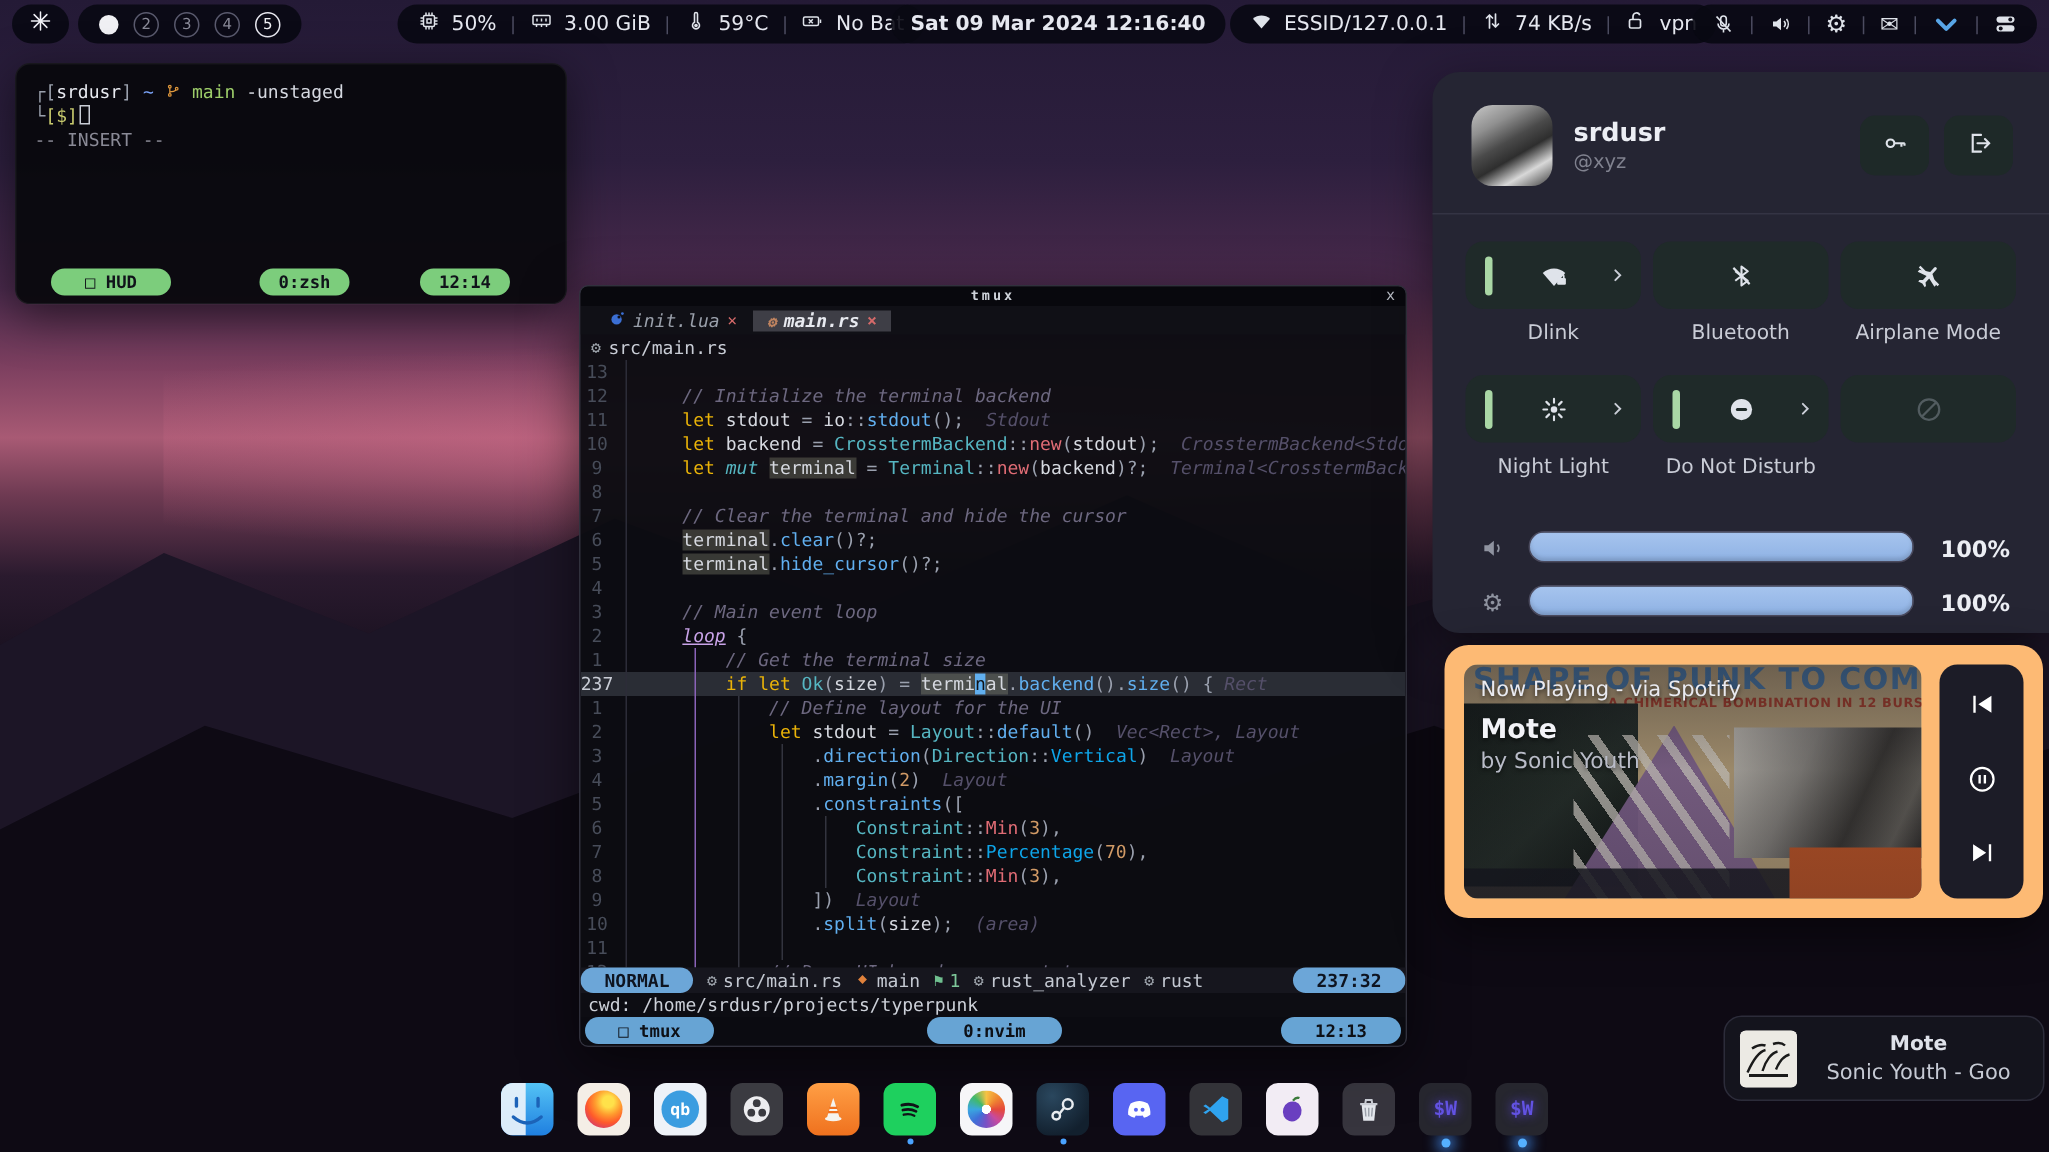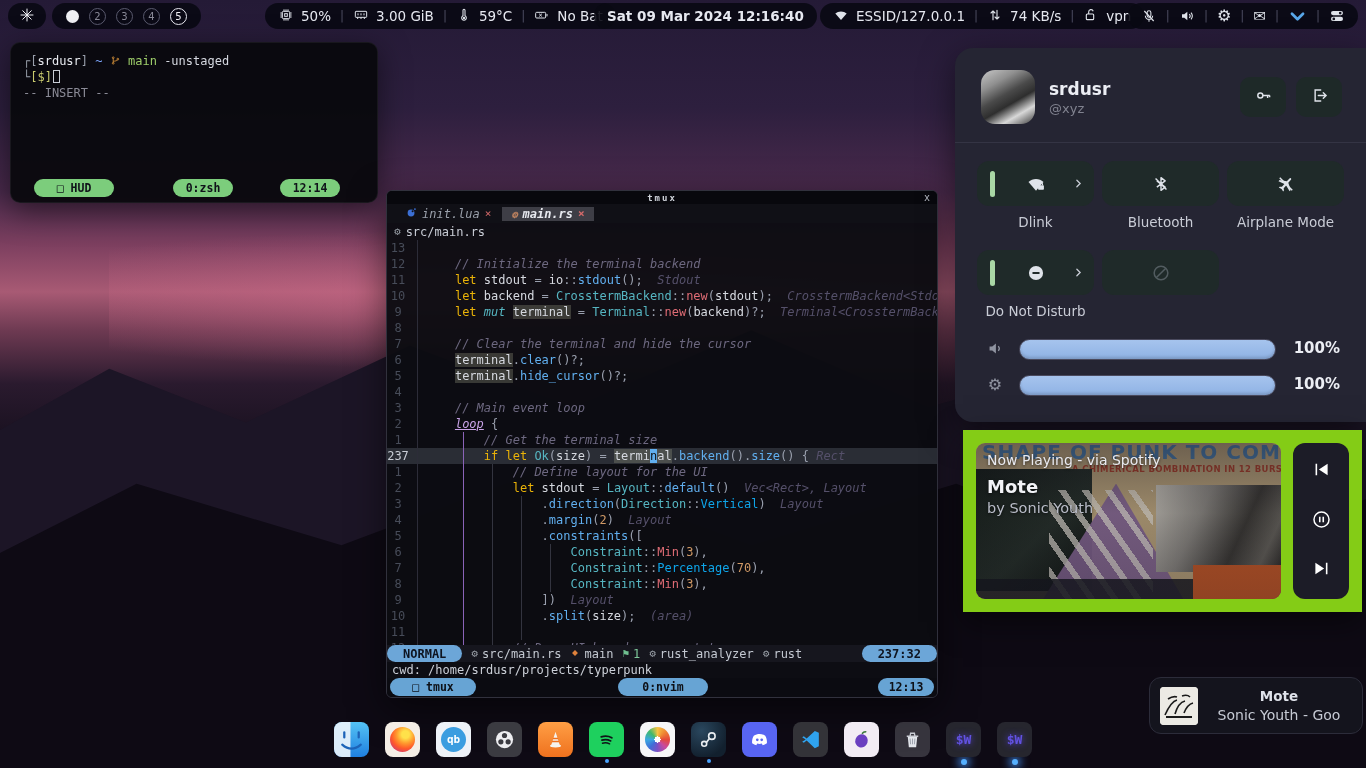--- a/index.html
+++ b/index.html
@@ -122,29 +122,29 @@
   .qs{display:grid;grid-template-columns:repeat(3,117px);gap:20px 8px;justify-content:center;padding:4px 0}
   .qsi{display:flex;flex-direction:column;align-items:center}
   .qsb{width:117px;height:45px;border-radius:12px;background:#1f2a29;display:flex;align-items:center;position:relative}
   .qsb .bar{position:absolute;left:13px;width:5px;height:26px;border-radius:3px;background:#a9d7a5}
   .qsb .ic{position:absolute;left:0;right:0;display:flex;justify-content:center}
   .qsb .ic svg{width:20px;height:20px}
   .qsb .chev{position:absolute;right:9px;display:flex}
   .qsb .chev svg{width:13px;height:13px}
   .qsl{margin-top:8px;font-size:13.5px;color:#c9ccd6;height:16px}
   .sliders{padding:16px 26px 0 30px}
-  .srow{display:flex;align-items:flex-start;gap:14px;height:36px}
+  .srow{display:flex;align-items:flex-end;gap:14px;height:36px}
   .srow .sic{width:20px;display:flex;justify-content:center;color:#8f93a0;font-size:16px}
   .srow .sic svg{width:19px;height:19px}
   .track{flex:1;height:21px;border-radius:11px;background:linear-gradient(180deg,#a6c4ee,#8fb2e4);
     border:1px solid #4a4a5e;box-shadow:inset 0 -2px 3px rgba(0,0,0,.15)}
   .sval{width:50px;text-align:right;font-size:15px;font-weight:bold;color:#eceef4}
 
   
-  #media{position:absolute;left:963px;top:430px;width:399px;height:182px;background:#84cc16;border-radius:0;
+  #media{position:absolute;left:963px;top:430px;width:399px;height:182px;background:#fdba74;border-radius:16px;
     padding:13px;display:flex;box-shadow:0 10px 30px rgba(0,0,0,.5)}
   .art{flex:1;border-radius:9px;position:relative;overflow:hidden;background:#c9b184}
   .art .ph-drums{position:absolute;left:0;top:26px;width:38%;height:78%;
     background:linear-gradient(135deg,#161f19,#27322a 55%,#0d120e)}
   .art .tri{position:absolute;left:22%;top:26%;width:46%;height:74%;background:#8f6f9e;
     clip-path:polygon(0 100%,52% 0,100% 100%);opacity:.95}
   .art .stripes{position:absolute;left:24%;top:30%;width:34%;height:70%;
     background:repeating-linear-gradient(55deg,transparent 0 13px,rgba(243,238,226,.75) 13px 19px)}
   .art .ph-horse{position:absolute;right:0;top:27%;width:41%;height:56%;
     background:linear-gradient(115deg,#d8d4c8,#95928a 35%,#3e3c36 65%,#6b685f 85%,#2c2a26)}
@@ -442,21 +442,21 @@
     <span class="spill right">237:32</span>
   </div>
   <div class="e-cwd">cwd: /home/srdusr/projects/typerpunk</div>
   <div class="e-tmux">
     <div class="tpill blue" style="left:3px;width:86px;top:0">
         <span><span>□</span>&nbsp;<span>tmux</span></span>
       </div>
     <div class="tpill blue" style="left:231px;width:90px;top:0">
         <span>0:nvim</span>
       </div>
-    <div class="tpill blue" style="right:3px;width:56px;top:0">
+    <div class="tpill blue" style="right:3px;width:80px;top:0">
         <span>12:13</span>
       </div>
   </div>
 </div>
 
 <div id="cc">
   <div class="cc-user">
     <div class="avatar"></div>
     <div>
       <div class="uname">srdusr</div>
@@ -521,20 +521,39 @@
             </svg>
           </span>
         </div>
         <div class="qsl">Airplane Mode</div>
       </div>
       <div class="qsi">
         <div class="qsb">
           <span class="bar"></span>
           <span class="ic">
             <svg viewBox="0 0 24 24">
+              <circle cx="12" cy="12" r="2.6" fill="#dfe3ea"></circle>
+              <g stroke="#dfe3ea" stroke-width="1.7" stroke-linecap="round">
+                <path d="M12 3.5v3M12 17.5v3M3.5 12h3M17.5 12h3M5.9 5.9l2.2 2.2M15.9 15.9l2.2 2.2M18.1 5.9l-2.2 2.2M8.1 15.9l-2.2 2.2"></path>
+              </g>
+            </svg>
+          </span>
+          <span class="chev">
+            <svg viewBox="0 0 24 24">
+              <path d="M9 6l6 6-6 6" fill="none" stroke="#c9cdd6" stroke-width="2.4" stroke-linecap="round"></path>
+            </svg>
+          </span>
+        </div>
+        <div class="qsl">Night Light</div>
+      </div>
+      <div class="qsi">
+        <div class="qsb">
+          <span class="bar"></span>
+          <span class="ic">
+            <svg viewBox="0 0 24 24">
               <circle cx="12" cy="12" r="8.5" fill="#dfe3ea"></circle>
               <rect x="7.5" y="10.8" width="9" height="2.4" rx="1.2" fill="#1f2a29"></rect>
             </svg>
           </span>
           <span class="chev">
             <svg viewBox="0 0 24 24">
               <path d="M9 6l6 6-6 6" fill="none" stroke="#c9cdd6" stroke-width="2.4" stroke-linecap="round"></path>
             </svg>
           </span>
         </div>

